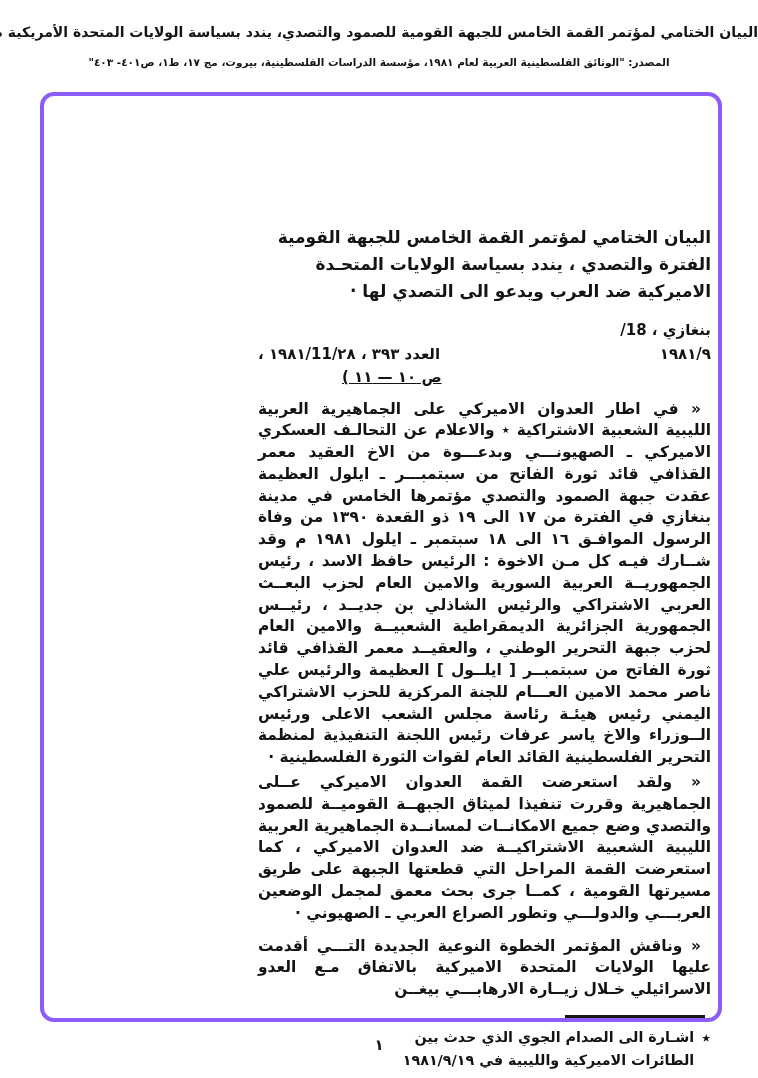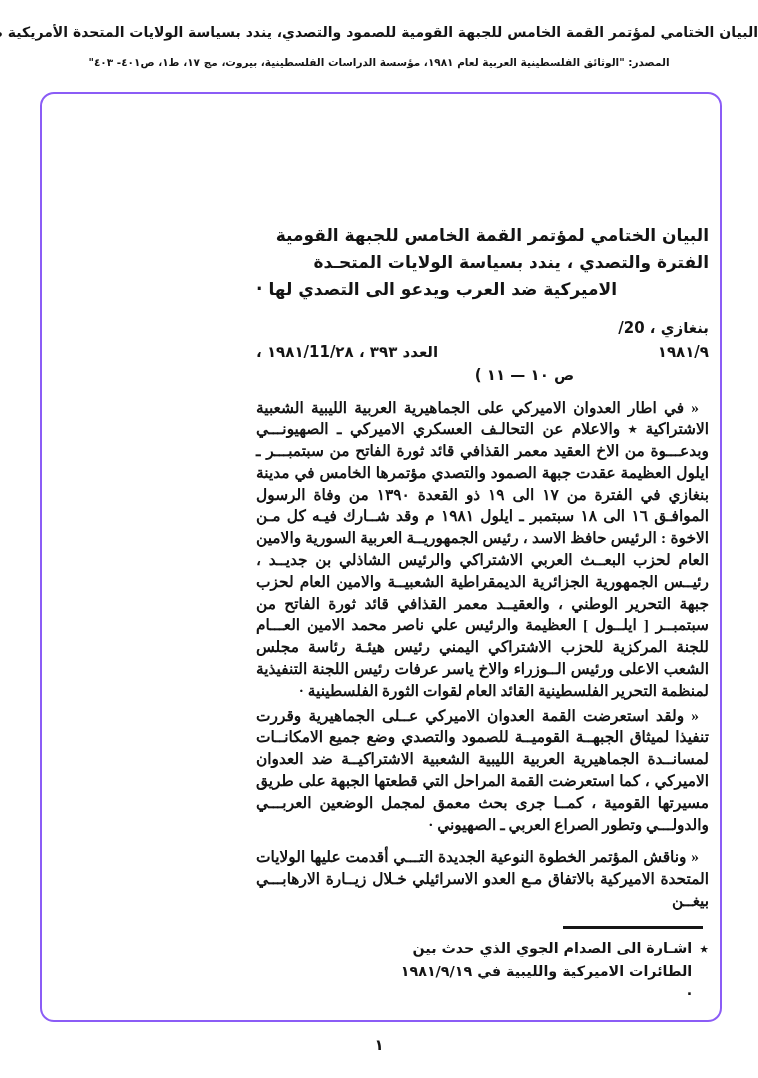--- a/index.html
+++ b/index.html
@@ -22,40 +22,39 @@
     position:absolute;top:56px;left:0;right:0;
     text-align:center;direction:rtl;
     font-size:10.5px;font-weight:700;
     white-space:nowrap;
   }
   
   .frame{
     position:absolute;left:40px;top:92px;
     width:682px;height:930px;
     box-sizing:border-box;
-    border:2px solid #8b5cf6;
+    border:4px solid #8b5cf6;
     border-radius:14px;
     background:#ffffff;
   }
   
   .column{
     position:absolute;left:214px;top:122px;width:453px;
     direction:rtl;
   }
   .doc-title{font-size:17px;font-weight:700;line-height:27px;margin:6px 0 14px 0;}
   .doc-title .t-line{text-align:right;}
-  .doc-title .t-line.center{text-align:left;}
+  .doc-title .t-line.center{text-align:right;}
   .citation{font-size:15px;font-weight:700;line-height:23.5px;margin-bottom:9px;}
   .cit-row{display:flex;justify-content:space-between;}
-  .cit-last{text-align:center;padding-left:84px;}
+  .cit-last{text-align:left;padding-left:84px;text-decoration:underline;}
   .para{
     font-size:15.4px;font-weight:700;line-height:21.8px;
     text-align:justify;text-indent:10px;
     margin:0 0 3px 0;
-    font-family:Liberation Serif, serif;
   }
   .para.p3{margin-top:11px;}
   .fn-rule{
     width:140px;height:0;
     border-top:3px solid #161616;
     margin:14px 6px 8px 0; 
   }
   .footnote{
     width:316px;
     display:flex;align-items:flex-start;
@@ -81,21 +80,21 @@
     <div class="column">
 
       <div class="doc-title">
         <div class="t-line">البيان الختامي لمؤتمر القمة الخامس للجبهة القومية</div>
         <div class="t-line">الفترة والتصدي ، يندد بسياسة الولايات المتحـدة</div>
         <div class="t-line center">الاميركية ضد العرب ويدعو الى التصدي لها ·</div>
       </div>
 
       <div class="citation">
         <div class="cit-row">
-          <span>بنغازي ، 20/</span>
+          <span>بنغازي ، 18/</span>
         </div>
         <div class="cit-row">
           <span>١٩٨١/٩</span>
           <span>العدد ٣٩٣ ، ١٩٨١/11/٢٨ ،</span>
         </div>
         <div class="cit-last">ص ١٠ — ١١ )</div>
       </div>
 
       <p class="para">« في اطار العدوان الاميركي على الجماهيرية العربية الليبية الشعبية الاشتراكية ٭ والاعلام عن التحالـف العسكري الاميركي ـ الصهيونـــي وبدعـــوة من الاخ العقيد معمر القذافي قائد ثورة الفاتح من سبتمبـــر ـ ايلول العظيمة عقدت جبهة الصمود والتصدي مؤتمرها الخامس في مدينة بنغازي في الفترة من ١٧ الى ١٩ ذو القعدة ١٣٩٠ من وفاة الرسول الموافـق ١٦ الى ١٨ سبتمبر ـ ايلول ١٩٨١ م وقد شــارك فيـه كل مـن الاخوة : الرئيس حافظ الاسد ، رئيس الجمهوريــة العربية السورية والامين العام لحزب البعــث العربي الاشتراكي والرئيس الشاذلي بن جديــد ، رئيــس الجمهورية الجزائرية الديمقراطية الشعبيــة والامين العام لحزب جبهة التحرير الوطني ، والعقيــد معمر القذافي قائد ثورة الفاتح من سبتمبــر [ ايلــول ] العظيمة والرئيس علي ناصر محمد الامين العـــام للجنة المركزية للحزب الاشتراكي اليمني رئيس هيئـة رئاسة مجلس الشعب الاعلى ورئيس الــوزراء والاخ ياسر عرفات رئيس اللجنة التنفيذية لمنظمة التحرير الفلسطينية القائد العام لقوات الثورة الفلسطينية ·</p>
       <p class="para">« ولقد استعرضت القمة العدوان الاميركي عــلى الجماهيرية وقررت تنفيذا لميثاق الجبهــة القوميــة للصمود والتصدي وضع جميع الامكانــات لمسانــدة الجماهيرية العربية الليبية الشعبية الاشتراكيــة ضد العدوان الاميركي ، كما استعرضت القمة المراحل التي قطعتها الجبهة على طريق مسيرتها القومية ، كمــا جرى بحث معمق لمجمل الوضعين العربـــي والدولـــي وتطور الصراع العربي ـ الصهيوني ·</p>

